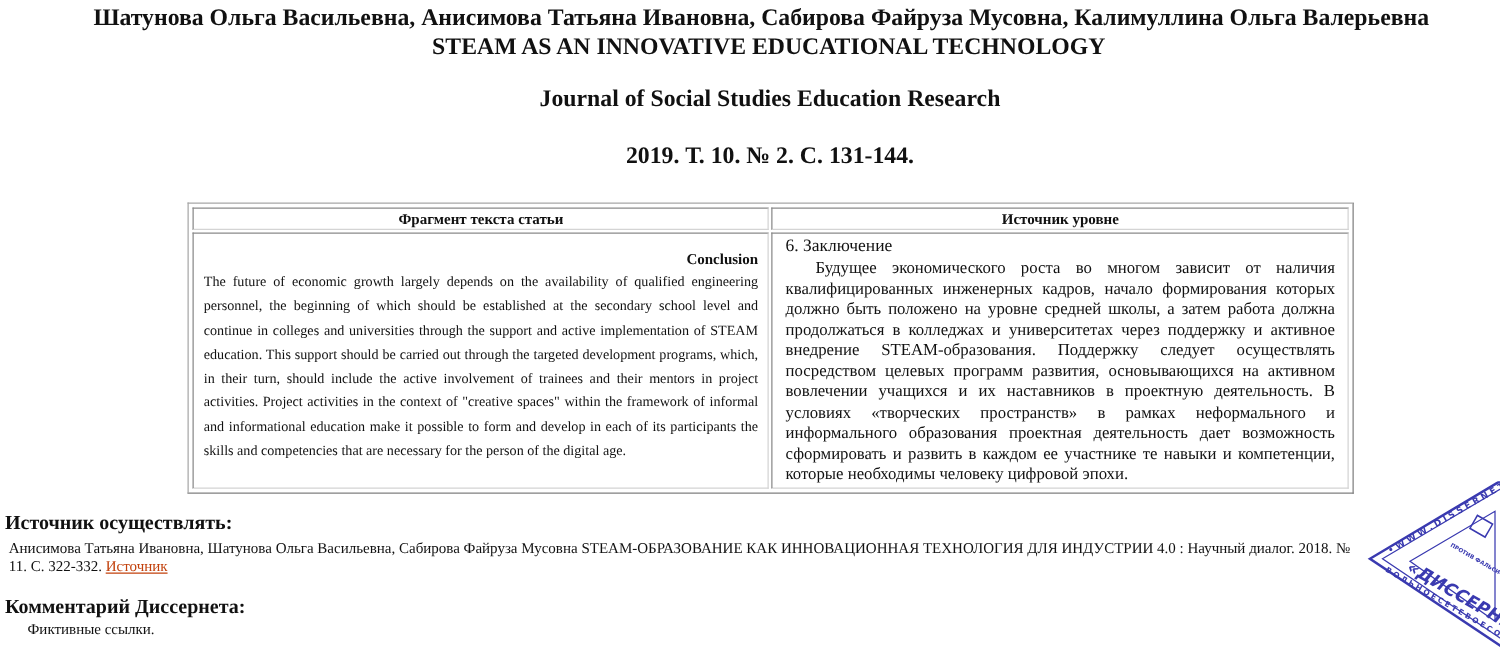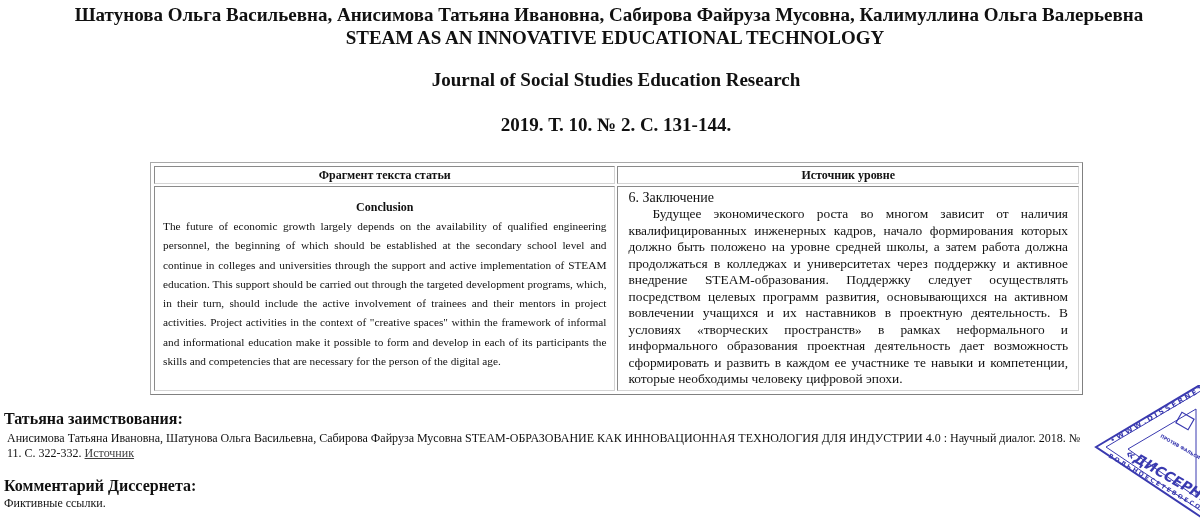--- a/index.html
+++ b/index.html
@@ -36,38 +36,38 @@
     }
     .cmp-table th {
       font-size: 12px; font-weight: bold; height: 16px; line-height: 16px; padding: 0;
       text-align: center;
     }
     .col-left { width: 460px; }
     .col-right { width: 460px; }
     .left-cell {
       padding: 8px 8px 4px 8px; font-size: 11.3px; line-height: 19.3px; text-align: justify;
     }
-    .left-cell .heading { text-align: center; font-weight: bold; font-size: 12px; line-height: 16px; margin-top: 4px; margin-bottom: 2px; }
+    .left-cell .heading { text-align: right; font-weight: bold; font-size: 12px; line-height: 16px; margin-top: 4px; margin-bottom: 2px; }
     .right-cell {
       padding: 2px 10px 2px 10px; font-size: 13.4px; line-height: 16.5px; text-align: justify;
     }
     .right-cell .heading { font-weight: normal; font-size: 14px; line-height: 17px; }
     .right-cell .para { text-indent: 24px; }
     .src-label {
       position: absolute; left: 4px; top: 410px; font-weight: bold; font-size: 16px; line-height: 18px;
     }
     .src-text {
       position: absolute; left: 7px; top: 431px; width: 1080px; font-size: 12px; line-height: 15px;
     }
-    .src-text a { color: #404040; text-decoration: underline; }
+    .src-text a { color: #c2410c; text-decoration: underline; }
     .comment-label {
       position: absolute; left: 4px; top: 477px; font-weight: bold; font-size: 16px; line-height: 18px;
     }
     .comment-text {
-      position: absolute; left: 4px; top: 496px; font-size: 12px; line-height: 15px;
+      position: absolute; left: 22px; top: 496px; font-size: 12px; line-height: 15px;
     }
     .stamp {
       position: absolute; left: 1092px; top: 385px; width: 110px; height: 140px;
     }
   </style>
 </head>
 <body>
 
 <div class="authors">Шатунова Ольга Васильевна, Анисимова Татьяна Ивановна, Сабирова Файруза Мусовна, Калимуллина Ольга Валерьевна</div>
 <div class="title">STEAM AS AN INNOVATIVE EDUCATIONAL TECHNOLOGY</div>
@@ -88,21 +88,21 @@
       </td>
       <td class="right-cell">
         <div class="heading">6. Заключение</div>
         <div class="para">Будущее экономического роста во многом зависит от наличия квалифици­рованных инженерных кадров, начало формирования которых должно быть положено на уровне средней школы, а затем работа должна продолжаться в колледжах и университетах через поддержку и активное внедрение STEAM-образования. Поддержку следует осуществлять посредством целевых про­грамм развития, основывающихся на активном вовлечении учащихся и их на­ставников в проектную деятельность. В условиях «творческих пространств» в рамках неформального и информального образования проектная деятель­ность дает возможность сформировать и развить в каждом ее участнике те на­выки и компетенции, которые необходимы человеку цифровой эпохи.</div>
       </td>
     </tr>
   </tbody>
     </table>
 </div>
 
-<div class="src-label">Татьяна заимствования:</div>
+<div class="src-label">Источник осуществлять:</div>
 <div class="src-text">
   <span>Анисимова Татьяна Ивановна, Шатунова Ольга Васильевна, Сабирова Файруза Мусовна STEAM-ОБРАЗОВАНИЕ КАК ИННОВАЦИОННАЯ ТЕХНОЛОГИЯ ДЛЯ ИНДУСТРИИ 4.0 : Научный диалог. 2018. № 11. С. 322-332.</span>
   <a href="#">Источник</a>
 </div>
 
 <div class="comment-label">Комментарий Диссернета:</div>
 <div class="comment-text">Фиктивные ссылки.</div>
 
 <div class="stamp">
   <svg width="110" height="140" viewBox="0 0 110 140" xmlns="http://www.w3.org/2000/svg">

